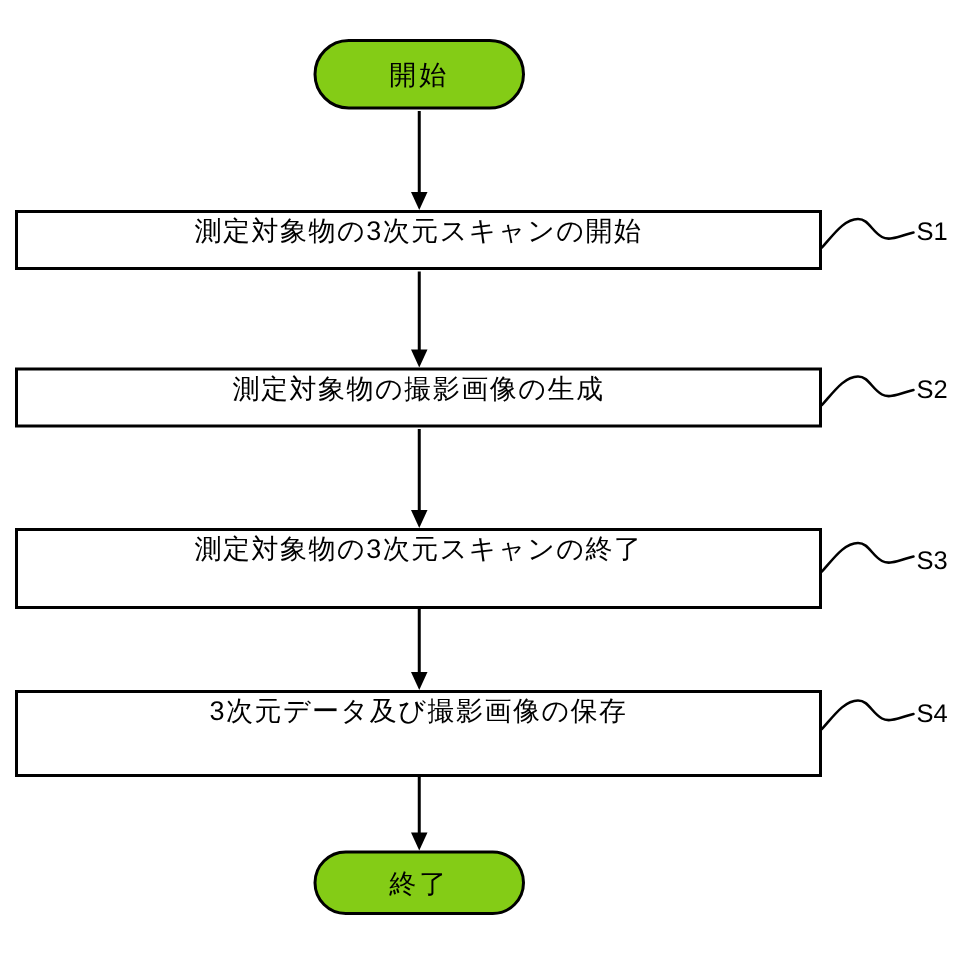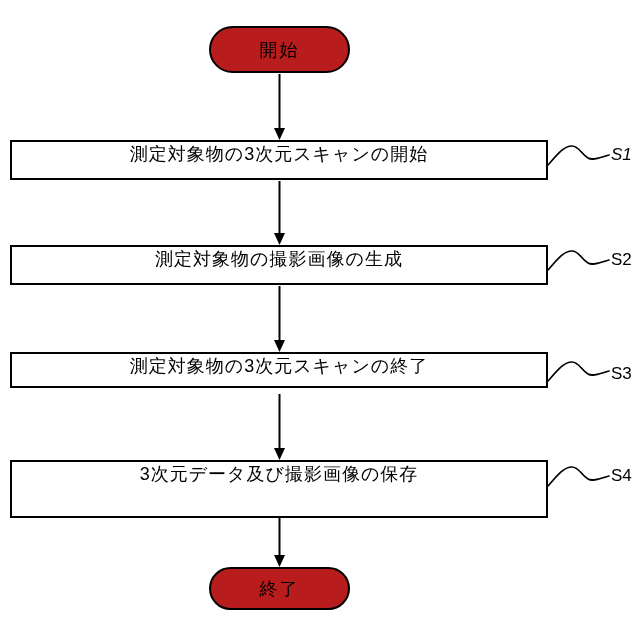--- a/index.html
+++ b/index.html
@@ -21,21 +21,21 @@
     left: 0;
     top: 0;
     width: 640px;
     height: 640px;
   }
   .terminal {
     position: absolute;
     box-sizing: border-box;
     border: 2px solid #000000;
     border-radius: 24px;
-    background: #b91c1c;
+    background: #84cc16;
     display: flex;
     align-items: center;
     justify-content: center;
     font-size: 18px;
     letter-spacing: 2px;
   }
   .terminal.start { left: 209px; top: 26px;  width: 141px; height: 47px; }
   .terminal.end   { left: 209px; top: 567px; width: 141px; height: 43px; }
   .process {
     position: absolute;
@@ -44,32 +44,32 @@
     box-sizing: border-box;
     border: 2px solid #000000;
     background: #ffffff;
     display: flex;
     justify-content: center;
     font-size: 18px;
     letter-spacing: 1px;
   }
   .process.p1 { top: 140px; height: 40px; }
   .process.p2 { top: 245px; height: 40px; font-family: Liberation Serif, serif; }
-  .process.p3 { top: 352px; height: 36px; }
+  .process.p3 { top: 352px; height: 54px; }
   .process.p4 { top: 460px; height: 58px; }
   .step-ref {
     position: absolute;
     left: 611px;
     width: 30px;
     font-size: 17px;
     line-height: 20px;
     letter-spacing: 0px;
     white-space: nowrap;
   }
-  .step-ref.r1 { top: 145px; font-style: italic; }
+  .step-ref.r1 { top: 145px; }
   .step-ref.r2 { top: 250px; }
   .step-ref.r3 { top: 364px; }
   .step-ref.r4 { top: 466px; }
 </style>
 </head>
 <body>
 
 <div class="page">
 
   <svg class="connector-layer" viewBox="0 0 640 640" fill="none" xmlns="http://www.w3.org/2000/svg">

